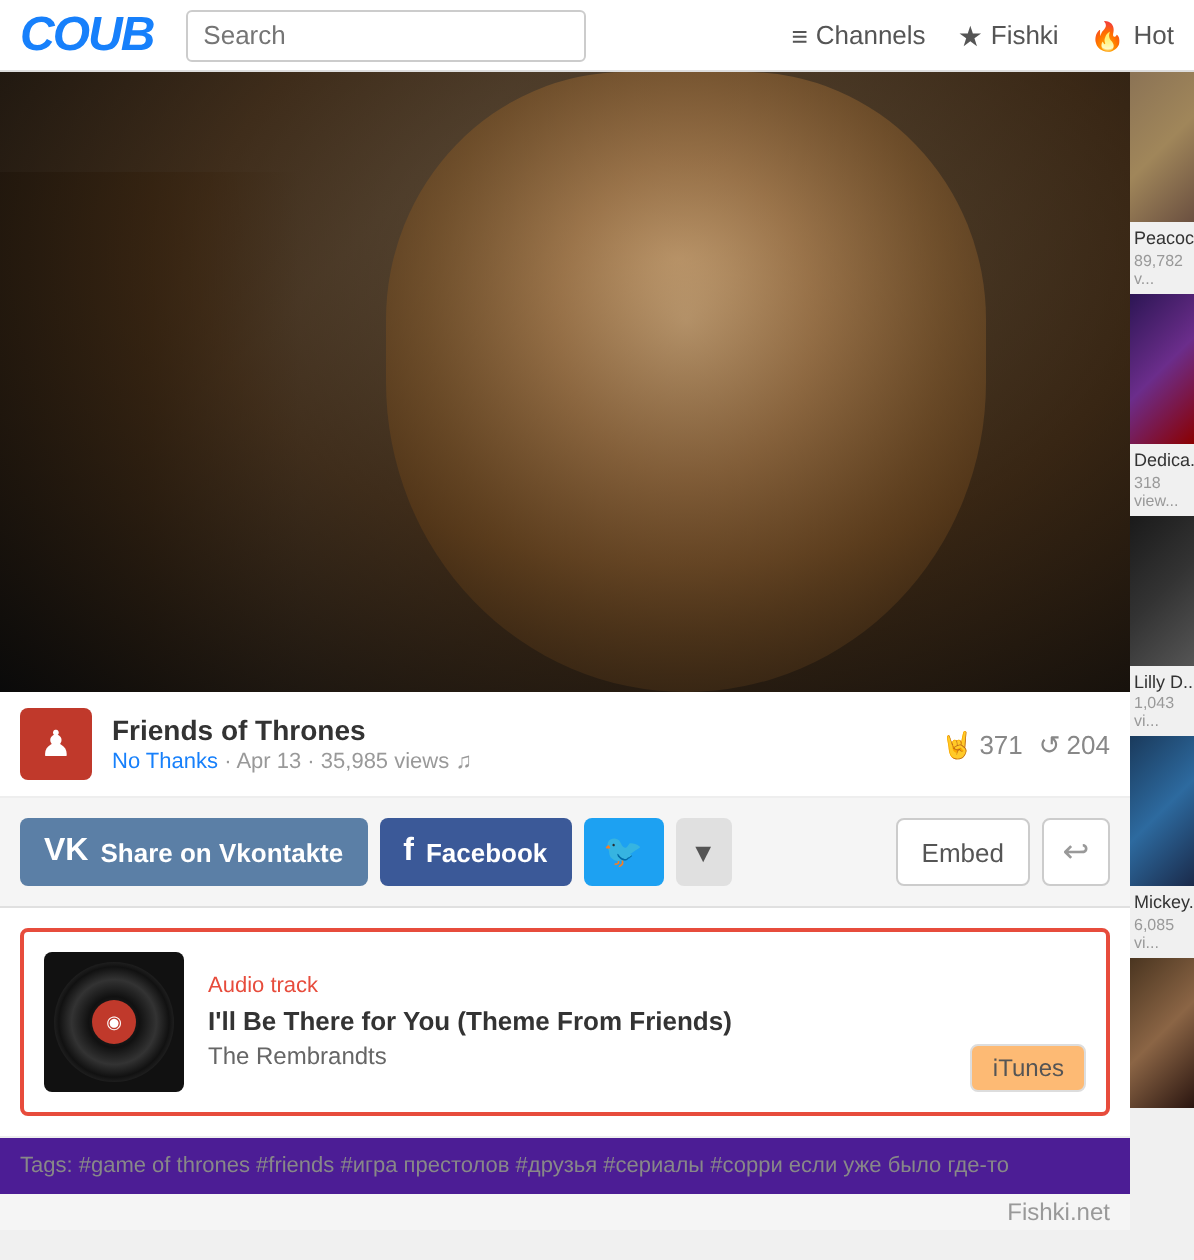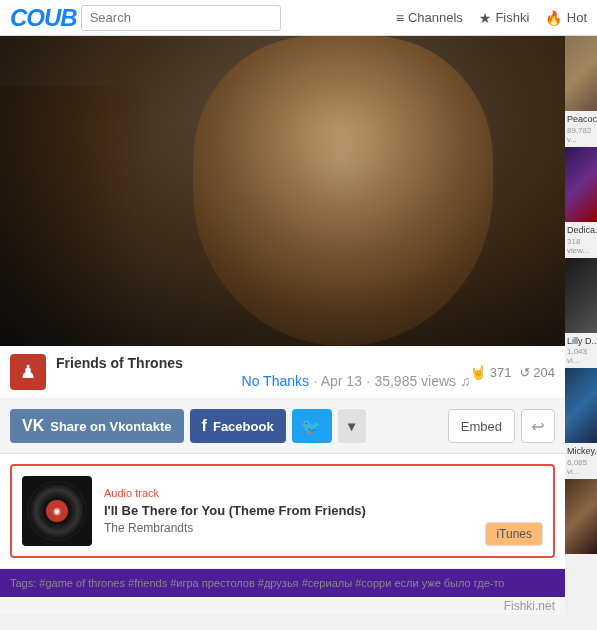--- a/index.html
+++ b/index.html
@@ -13,21 +13,21 @@
       align-items: center;
       padding: 0 10px;
       border-bottom: 1px solid #ddd;
       position: relative;
     }
     #logo {
       font-size: 24px;
       font-weight: 900;
       color: #1780fb;
       letter-spacing: -1px;
-      margin-right: 4px;
+      margin-right: 16px;
       font-style: italic;
     }
     #search-input {
       height: 26px;
       width: 200px;
       border: 1px solid #ccc;
       border-radius: 3px;
       padding: 0 8px;
       font-size: 13px;
       outline: none;
@@ -125,24 +125,23 @@
       font-size: 18px;
       flex-shrink: 0;
     }
     #post-meta { flex: 1; }
     #post-title {
       font-size: 14px;
       font-weight: bold;
       color: #333;
     }
     #post-subtitle {
-      font-size: 14px;
+      font-size: 11px;
       color: #999;
       margin-top: 2px;
-      text-align: right;
     }
     #post-subtitle a { color: #1780fb; text-decoration: none; }
     #post-stats {
       display: flex;
       align-items: center;
       gap: 8px;
       color: #888;
       font-size: 13px;
     }
     #post-stats .stat-item { display: flex; align-items: center; gap: 3px; }

